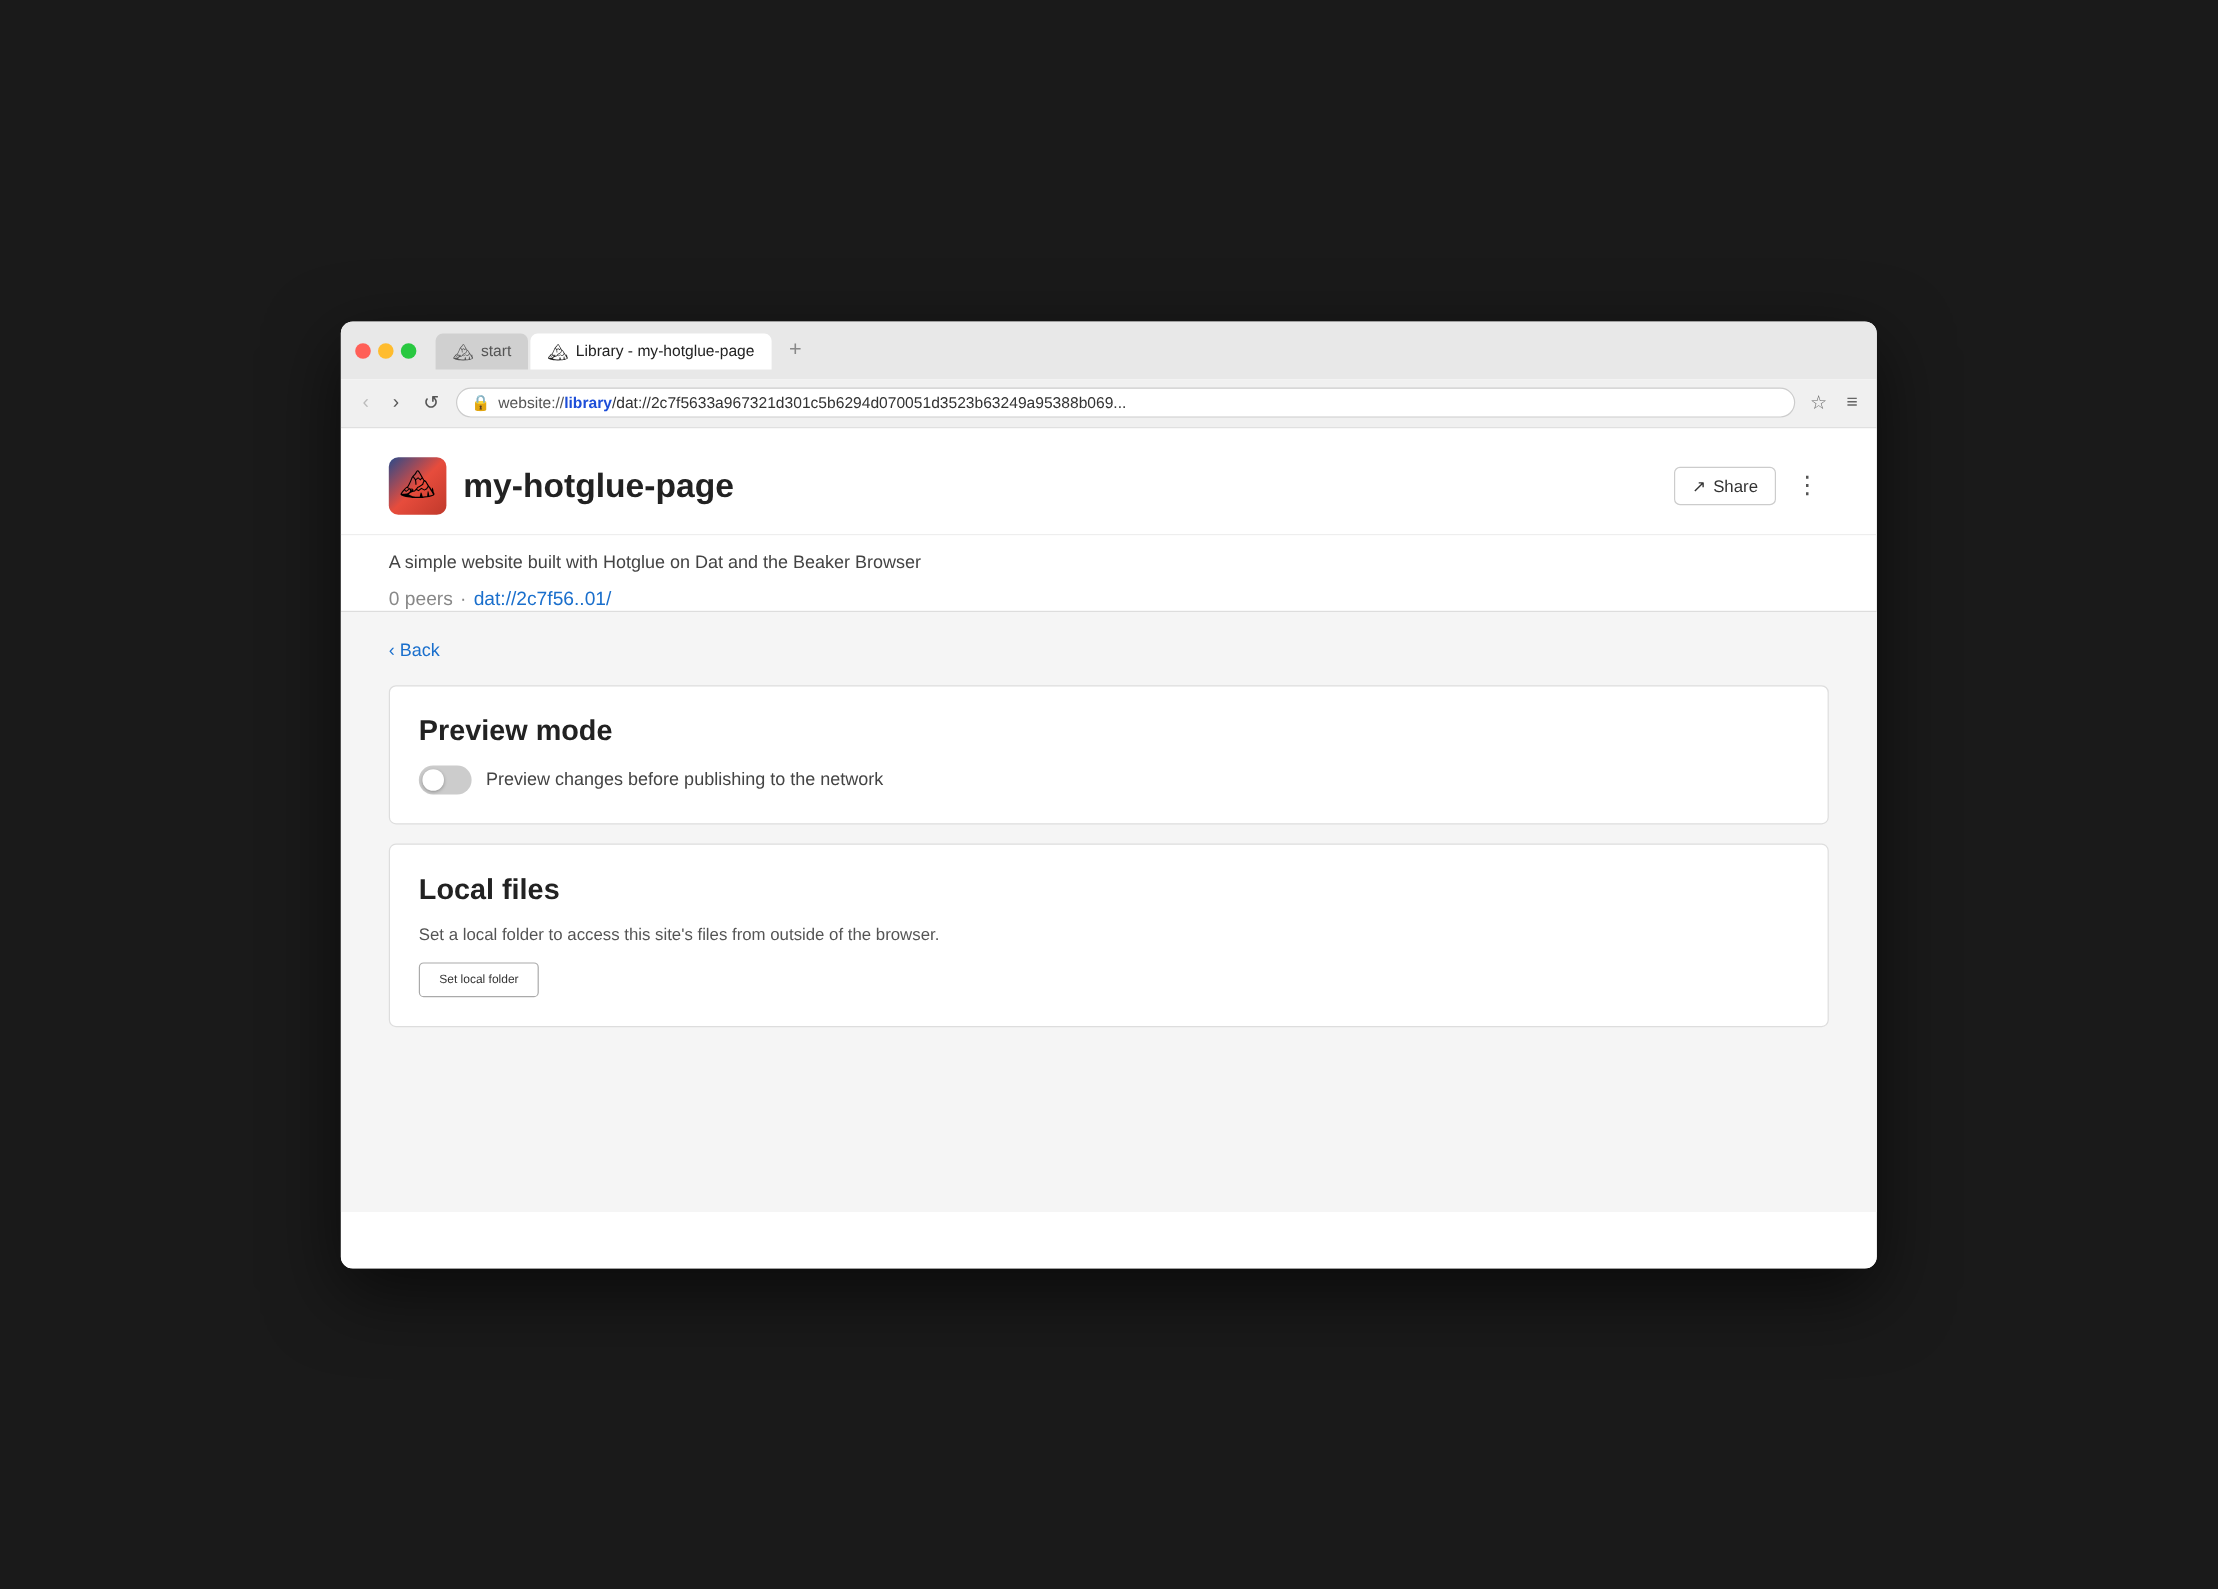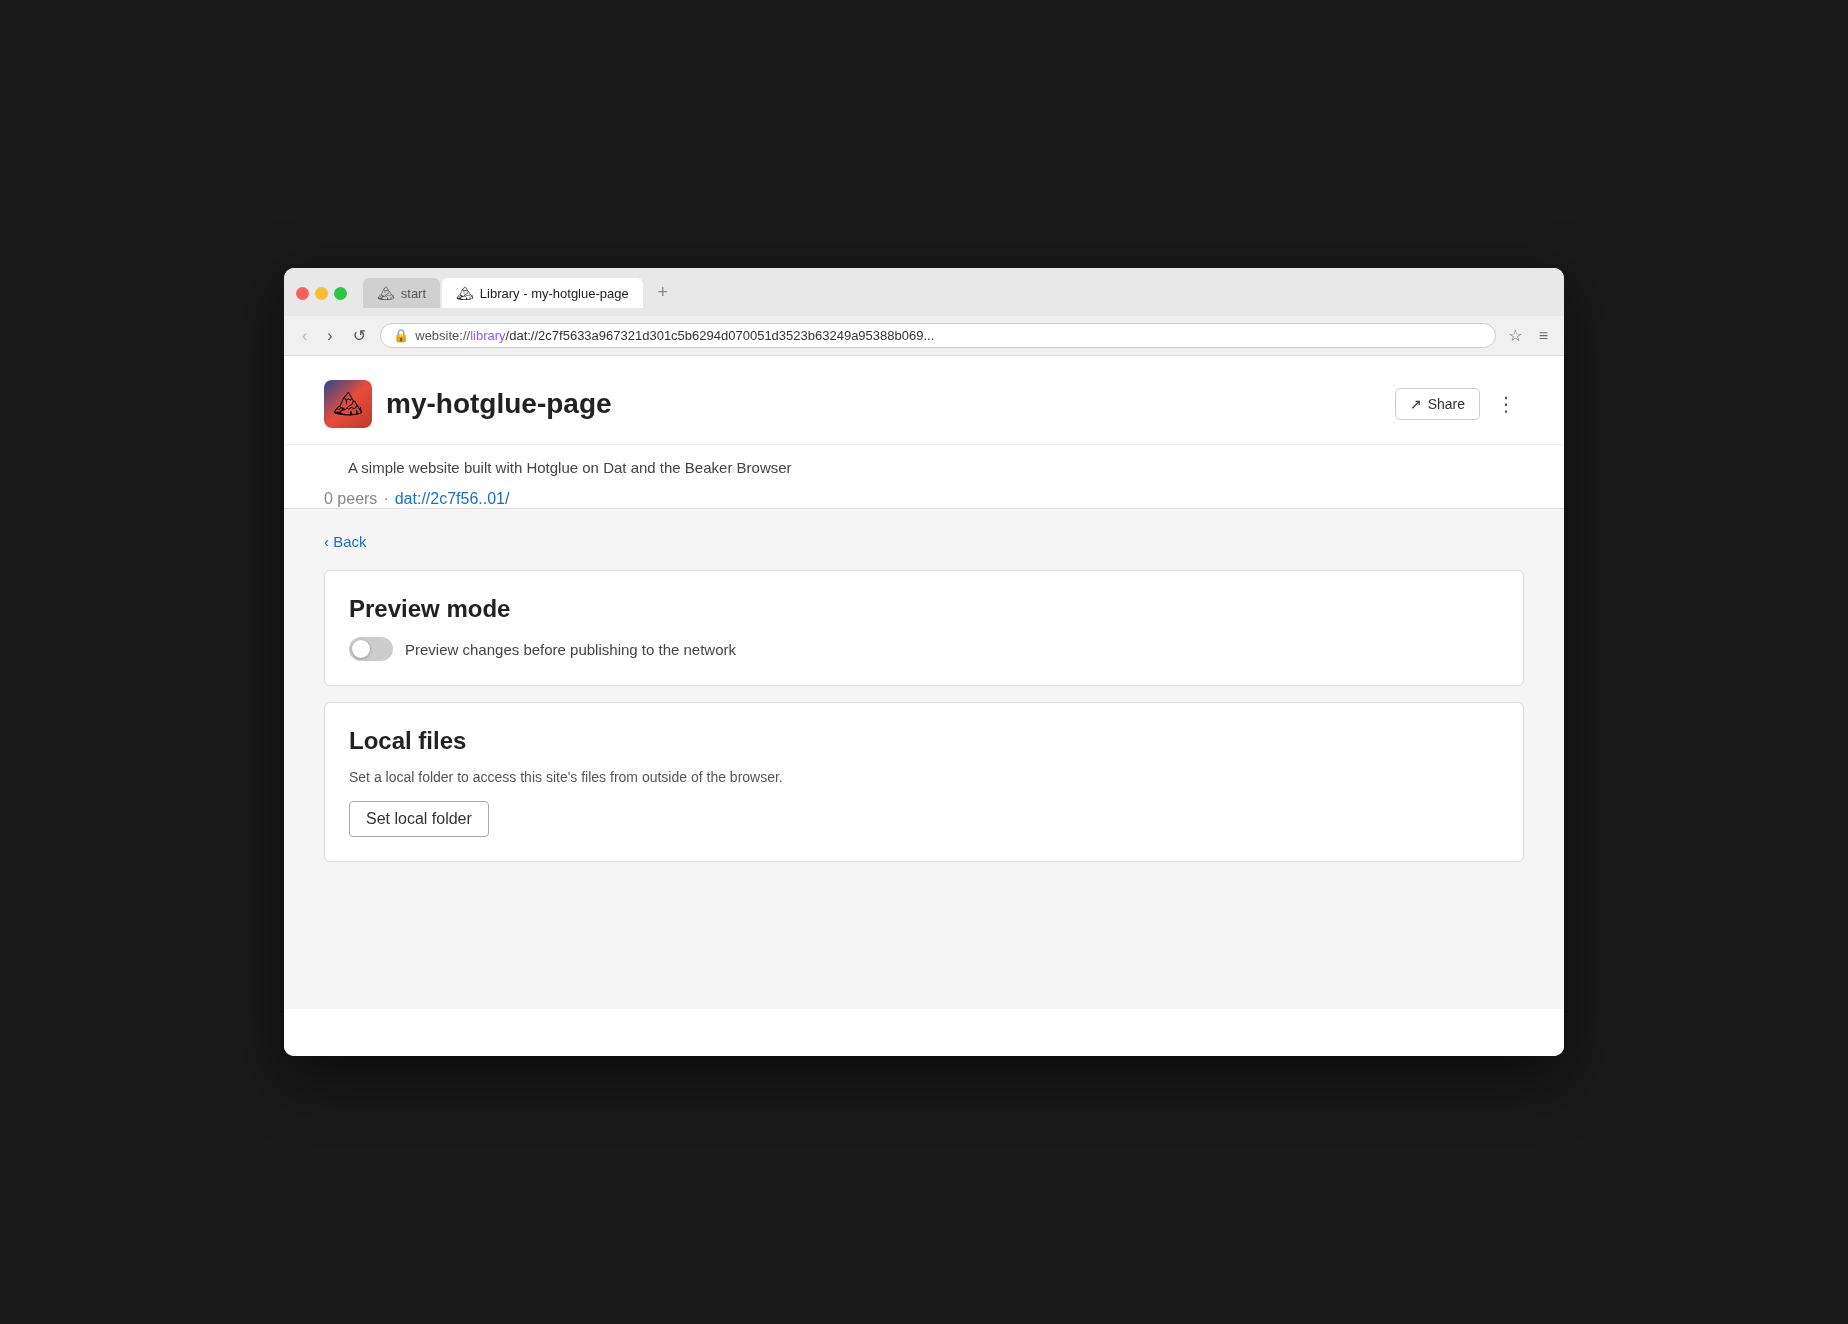--- a/index.html
+++ b/index.html
@@ -129,22 +129,22 @@
       font-size: 13px;
       color: #333;
       flex: 1;
     }
 
     .address-bar .url .url-protocol {
       color: #555;
     }
 
     .address-bar .url .url-host {
-      font-weight: 400;
-      color: #8b5cf6;
+      font-weight: 700;
+      color: #1d4ed8;
     }
 
     .star-btn, .menu-btn {
       background: none;
       border: none;
       cursor: pointer;
       color: #666;
       font-size: 16px;
       padding: 4px;
     }
@@ -209,21 +209,21 @@
     .more-btn {
       background: none;
       border: none;
       cursor: pointer;
       font-size: 20px;
       color: #555;
       padding: 4px 8px;
     }
 
     .page-description {
-      padding: 14px 64px;
+      padding: 14px 40px;
       font-size: 15px;
       color: #444;
     }
 
     
     .tabs-nav {
       display: flex;
       align-items: center;
       justify-content: space-between;
       padding: 0 40px;
@@ -356,21 +356,21 @@
       color: #555;
       margin-bottom: 16px;
     }
 
     .set-folder-btn {
       padding: 8px 16px;
       border: 1px solid #aaa;
       border-radius: 4px;
       background: #fff;
       cursor: pointer;
-      font-size: 16px;
+      font-size: 10px;
       color: #333;
     }
   </style>
 </head>
 <body>
 
 <div class="browser-window">
 
   <div class="title-bar">
     <div class="title-bar-top">

